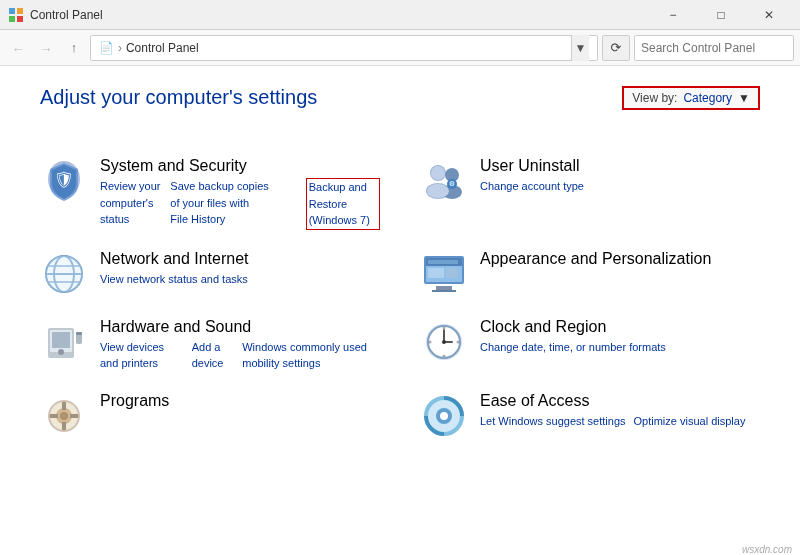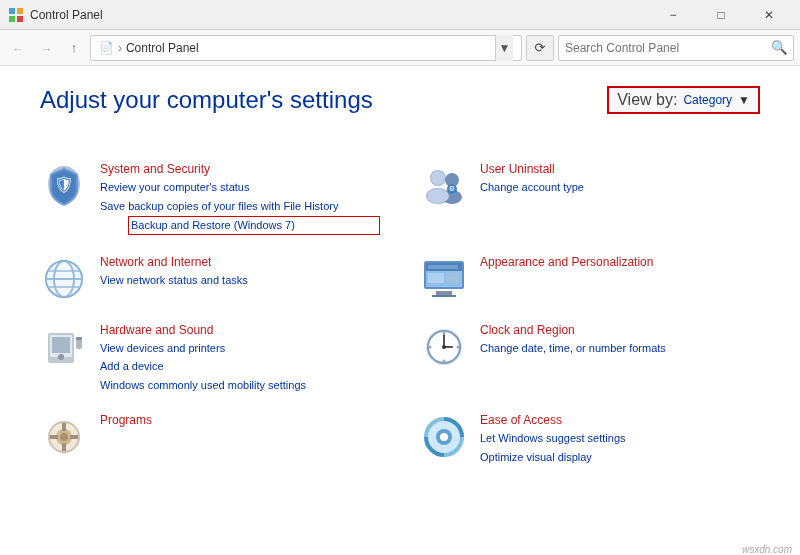--- a/index.html
+++ b/index.html
@@ -106,21 +106,21 @@
       cursor: pointer;
       display: flex;
       align-items: center;
       justify-content: center;
       font-size: 13px;
       color: #444;
       border-radius: 2px;
     }
     .search-box {
       height: 26px;
-      width: 236px;
+      width: 160px;
       border: 1px solid #ccc;
       border-radius: 2px;
       display: flex;
       align-items: center;
       background: #fff;
     }
     .search-input {
       flex: 1;
       border: none;
       outline: none;
@@ -143,33 +143,33 @@
 
     
     .content {
       padding: 20px 40px;
       background: #fff;
       height: calc(555px - 30px - 36px);
       overflow-y: auto;
     }
 
     .page-title {
-      font-size: 24px;
+      font-size: 20px;
       font-weight: 300;
       color: #003399;
       margin-bottom: 24px;
     }
     .top-bar {
       display: flex;
       justify-content: space-between;
       align-items: flex-start;
       margin-bottom: 24px;
     }
     .view-by-label {
-      font-size: 16px;
+      font-size: 12px;
       color: #444;
     }
     .view-by-box {
       border: 2px solid #cc0000;
       padding: 3px 8px;
       font-size: 12px;
       color: #333;
       display: flex;
       align-items: center;
       gap: 6px;
@@ -195,28 +195,28 @@
     .cat-icon {
       width: 48px;
       height: 48px;
       flex-shrink: 0;
       display: flex;
       align-items: center;
       justify-content: center;
     }
     .cat-text { flex: 1; }
     .cat-title {
-      font-size: 12px;
-      color: #b91c1c;
+      font-size: 16px;
+      color: #000000;
       cursor: pointer;
       text-decoration: none;
       margin-bottom: 3px;
       display: block;
     }
-    .cat-links { display: flex; flex-direction: column; gap: 2px; }
+    .cat-links { display: flex; flex-direction: row; gap: 8px; }
     .cat-link {
       font-size: 11px;
       color: #003399;
       cursor: pointer;
       text-decoration: none;
       line-height: 1.5;
     }
     .cat-link.highlighted {
       border: 1.5px solid #cc0000;
       padding: 0 2px;

